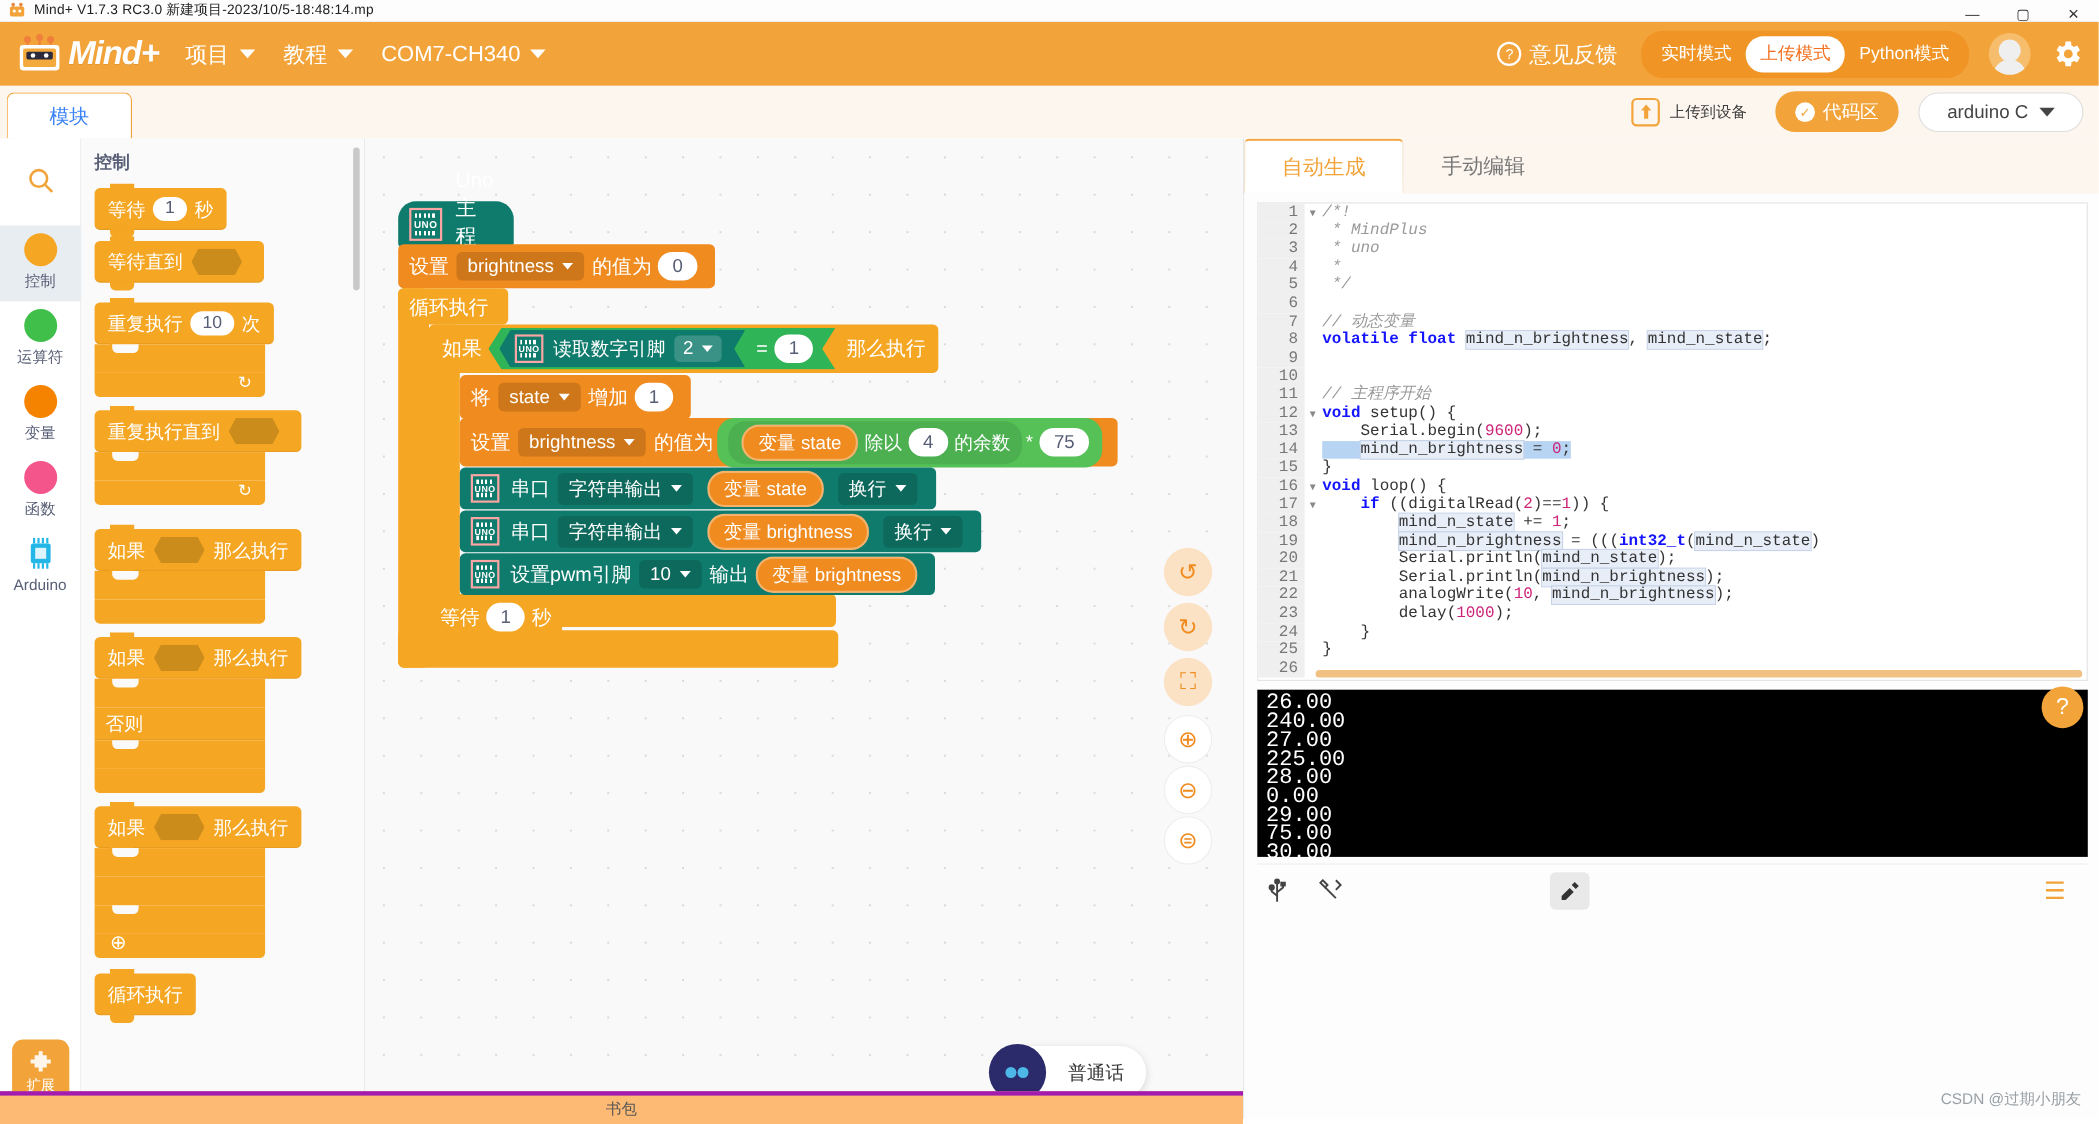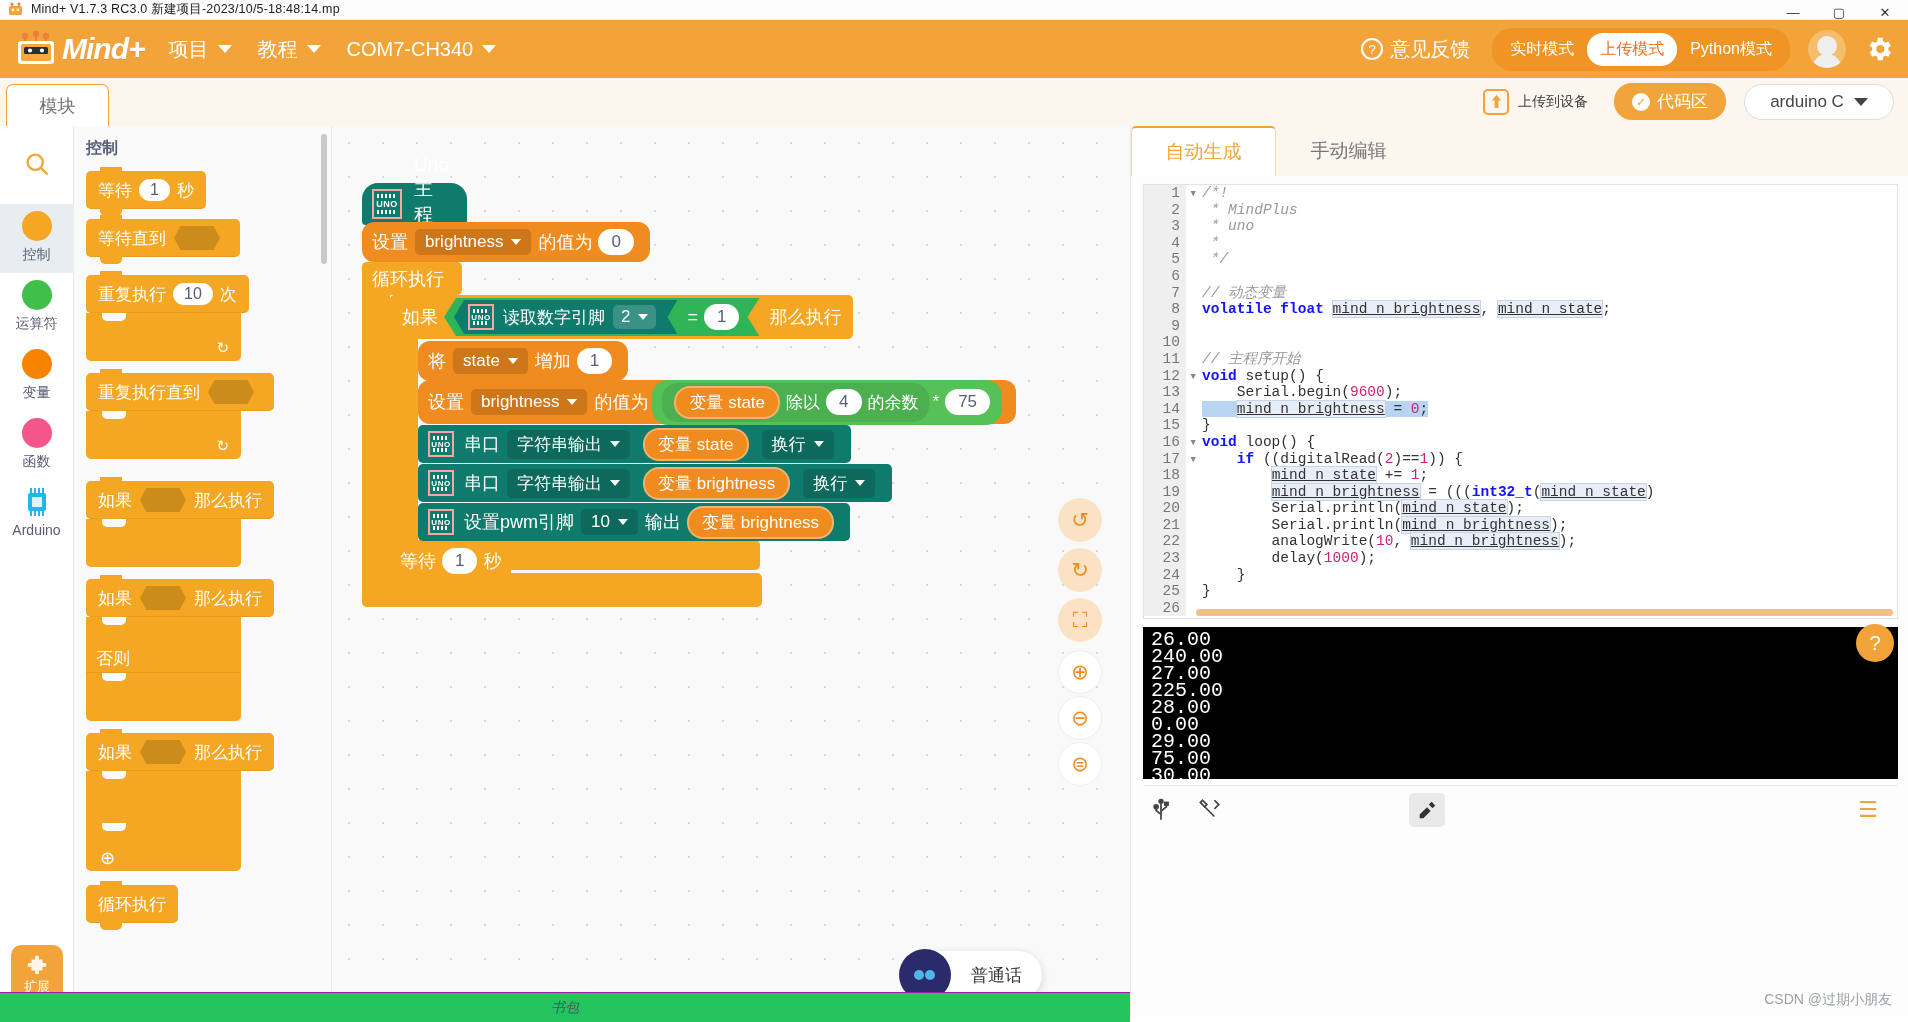--- a/index.html
+++ b/index.html
@@ -40,24 +40,24 @@
   .avatar { width:38px;height:38px;border-radius:50%;background:#f6bd6d;margin-right:18px;
     position:relative; overflow:hidden;}
   .avatar:after{content:"";position:absolute;width:20px;height:20px;border-radius:50%;
     background:#efefef;left:9px;top:6px;}
   .avatar:before{content:"";position:absolute;width:30px;height:16px;border-radius:15px 15px 0 0;
     background:#efefef;left:4px;top:24px;}
   .gear { width:30px;height:30px; cursor:pointer;}
 
   
   .subbar { height:48px; background:#fdf6ef; display:flex; align-items:flex-end; position:relative; }
-  .tab-module { width:103px;height:42px; margin-left:6px; background:#fff;
+  .tab-module { width:114px;height:42px; margin-left:6px; background:#fff;
     border:1px solid #f2a43a; border-bottom:none; border-radius:7px 7px 0 0;
     display:flex;align-items:center;justify-content:center;
-    font-size:18px;color:#737373; cursor:pointer;}
+    font-size:18px;color:#3b82f6; cursor:pointer;}
   .subbar-right { margin-left:auto; display:flex;align-items:center; padding-right:14px;
     padding-bottom:6px;}
   .upload-dev { display:flex;align-items:center; font-size:14px;color:#3c3c3c; margin-right:26px;
     cursor:pointer;}
   .up-ico { width:26px;height:26px;border:2px solid #f2a43a;border-radius:5px; margin-right:9px;
     display:flex;align-items:center;justify-content:center;}
   .code-btn { background:#f2a43a;color:#fff;border-radius:18px;padding:7px 18px;font-size:17px;
     display:flex;align-items:center; margin-right:18px; cursor:pointer;}
   .chk { width:18px;height:18px;border-radius:50%;background:#fff;color:#f2a43a;font-size:12px;
     display:flex;align-items:center;justify-content:center;margin-right:7px;font-weight:bold;}
@@ -121,21 +121,21 @@
     box-shadow:0 1px 0 rgba(0,0,0,.1);}
   .unochip { width:30px;height:30px;border:2px solid #fca5a5;border-radius:0;margin-right:12px;
     display:flex;align-items:center;justify-content:center;font-size:9px;letter-spacing:.5px;
     position:relative; flex:none;font-weight:bold;}
   .unochip .dots{position:absolute;left:3px;right:3px;height:4px;background:
     repeating-linear-gradient(90deg,#fff 0 2px,transparent 2px 4px);}
   .unochip .dots.t{top:3px;} .unochip .dots.b{bottom:3px;}
 
   .row { position:absolute; display:flex; align-items:center; height:40px; border-radius:5px;
     color:#fff; font-size:18px; padding:0 10px; white-space:nowrap;}
-  .row.orange { background:#ef8b1f;border-radius:12px; }
+  .row.orange { background:#ef8b1f; }
   .row.teal { background:#0f7b6c; }
   .row.yellow { background:#f5a623; }
   .drop { background:rgba(0,0,0,.14); border-radius:5px; padding:3px 10px; margin:0 7px;
     display:inline-flex;align-items:center; font-size:17px;}
   .drop .car{width:0;height:0;border-left:5px solid transparent;border-right:5px solid transparent;
     border-top:6px solid #fff;margin-left:8px;}
   .numoval { background:#fff;color:#575e75;border-radius:15px;padding:3px 13px;font-size:17px;
     margin:0 6px;}
   .varpill { background:#ef8b1f; border:2px solid rgba(255,255,255,.35); border-radius:16px;
     padding:3px 13px; font-size:17px; margin:0 6px; color:#fff;}
@@ -171,40 +171,40 @@
     position:relative; overflow:hidden; }
   .codeline { display:flex; font-family:"Liberation Mono","DejaVu Sans Mono",monospace;
     font-size:14.5px; line-height:16.6px; }
   .gut { width:42px; text-align:right; padding-right:6px; color:#777; background:#efefef;
     flex:none; user-select:none; position:relative;}
   .fold { position:absolute; right:-10px; top:1px; color:#888; font-size:9px;}
   .code { padding-left:16px; white-space:pre; color:#333; }
   .kw { color:#1414ff; font-weight:bold;}
   .cm { color:#999; font-style:italic;}
   .num { color:#c27; }
-  .varbox { background:#e8eef8; outline:1px solid #c7d3e8;text-decoration:underline; }
+  .varbox { background:#e8eef8; outline:1px solid #c7d3e8; }
   .hl { background:#b7d4f3; }
   .editor-hbar{position:absolute;left:52px;right:4px;bottom:2px;height:7px;background:#f0c183;
     border-radius:4px;}
   .serial { margin:8px 10px 0 12px; background:#000; color:#fff; height:152px;
     font-family:"Liberation Mono","DejaVu Sans Mono",monospace; font-size:20px;
     line-height:17px; padding:4px 8px; overflow:hidden; }
   .bottombar { margin:6px 10px 0 12px; height:48px; border-top:1px solid #eee;
     display:flex;align-items:center; }
   .bb-ico{ width:36px;height:34px; margin-right:12px; display:flex;align-items:center;
     justify-content:center; cursor:pointer;}
   .helpfab{position:absolute; right:14px; top:498px; width:38px;height:38px;border-radius:50%;
     background:#f2a43a;color:#fff;display:flex;align-items:center;justify-content:center;
     font-size:21px; cursor:pointer;}
   .wm { position:absolute; right:16px; bottom:8px; color:#9aa0a6; font-size:14px; }
 
   
-  .footer { position:absolute; left:0; bottom:0; width:1130px; height:30px; background:#22c55e;
-    border-top:1px solid #a21caf; display:flex;align-items:center;justify-content:center;
-    font-size:14px; color:#555;font-style:italic; }
+  .footer { position:absolute; left:0; bottom:0; width:1130px; height:30px; background:#fdba74;
+    border-top:4px solid #a21caf; display:flex;align-items:center;justify-content:center;
+    font-size:14px; color:#555; }
 </style>
 </head>
 <body>
 
 <div class="titlebar">
   <div class="tb-icon">
     <svg width="17" height="17" viewBox="0 0 17 17">
       <rect x="2" y="5" width="13" height="9" rx="1.5" fill="#f2a43a"></rect>
       <circle cx="5" cy="3" r="1.6" fill="#e8833a"></circle>
         <circle cx="12" cy="3" r="1.6" fill="#e8833a"></circle>

